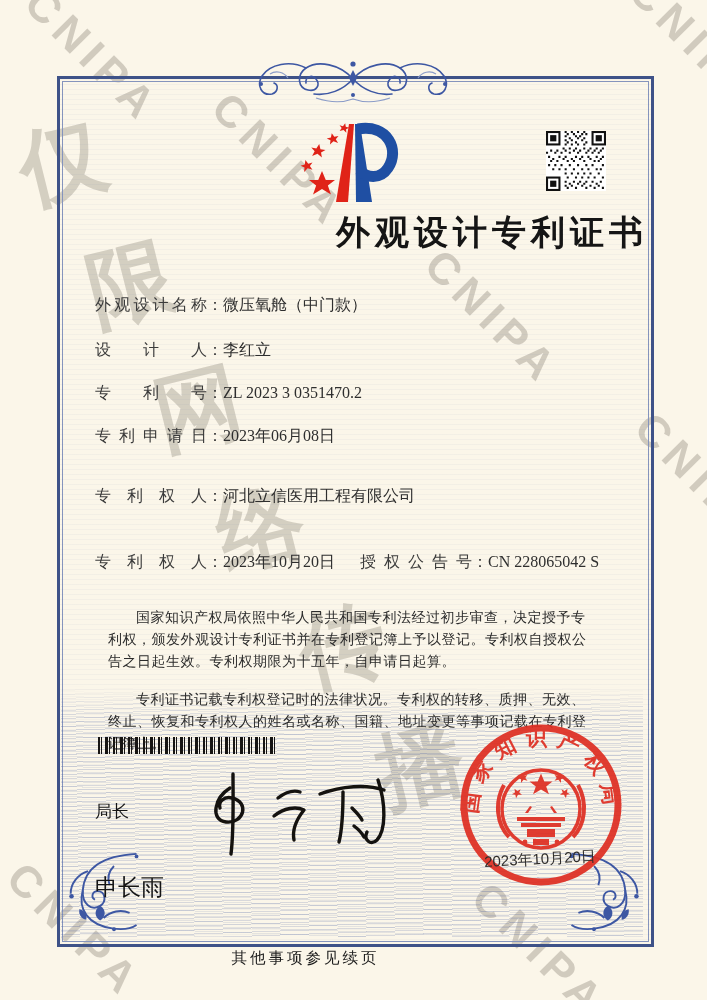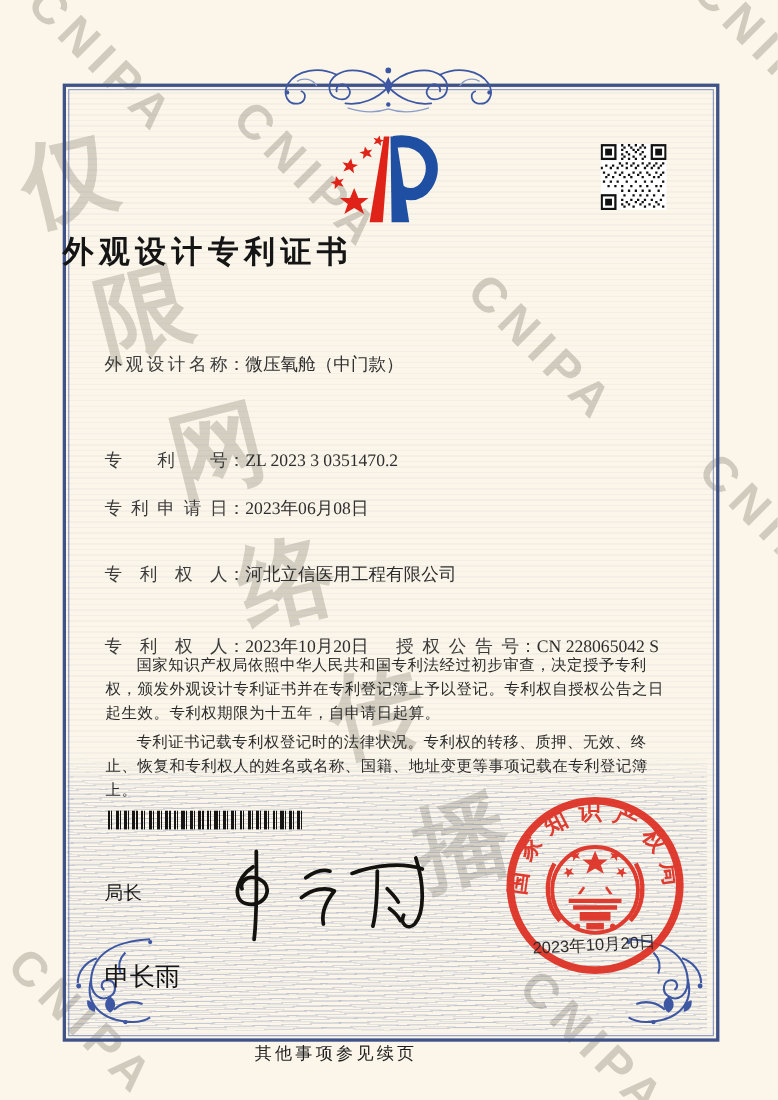--- a/index.html
+++ b/index.html
@@ -27,33 +27,33 @@
         mask-image:linear-gradient(to bottom,transparent 0,#000 34px);}
 
   .orn-top{position:absolute;left:248px;top:54px;z-index:2;}
   .fl-left{position:absolute;left:62px;top:848px;z-index:2;}
   .fl-right{position:absolute;left:568px;top:848px;z-index:2;transform:scaleX(-1);}
 
   
   .certno{position:absolute;left:92px;top:126px;z-index:2;font-size:15px;letter-spacing:2px;color:#3a3a3a;}
   .logo{position:absolute;left:296px;top:120px;z-index:2;}
   .qr{position:absolute;left:546px;top:131px;z-index:2;}
-  .title{position:absolute;left:57px;top:210px;width:591px;z-index:2;text-align:left;
-         font-size:28px;font-weight:bold;letter-spacing:5px;color:#151515;}
-
-  
-  .row{position:absolute;left:95px;width:520px;z-index:2;font-size:16px;color:#2e2e2e;white-space:nowrap;margin-top:26px;}
+  .title{position:absolute;left:57px;top:210px;width:591px;z-index:2;text-align:right;
+         font-size:34px;font-weight:bold;letter-spacing:5px;color:#151515;}
+
+  
+  .row{position:absolute;left:95px;width:520px;z-index:2;font-size:16px;color:#2e2e2e;white-space:nowrap;}
   .flabel{display:inline-block;width:112px;text-align:justify;text-align-last:justify;color:#3b3b3b;vertical-align:bottom;}
   .colon{color:#3b3b3b;}
   .r1{top:295px}.r2{top:340px}.r3{top:383px}.r4{top:426px}.r5{top:486px}.r6{top:510px}.r7{top:552px}
   .pair2{position:absolute;left:265px;top:0;}
 
   
   .paras{position:absolute;left:92px;top:591px;width:522px;z-index:2;}
-  .paras p{margin:4px;text-indent:2em;font-size:14px;line-height:22px;letter-spacing:.5px;color:#2b2b2b;}
+  .paras p{margin:16px;text-indent:2em;font-size:14px;line-height:22px;letter-spacing:.5px;color:#2b2b2b;}
 
   
   .barcode{position:absolute;left:98px;top:737px;width:180px;height:17px;z-index:2;
     background:repeating-linear-gradient(90deg,#171513 0 2px,transparent 2px 3px,#171513 3px 4px,
       transparent 4px 7px,#171513 7px 10px,transparent 10px 11px,#171513 11px 12px,transparent 12px 15px);}
   .director-title{position:absolute;left:95px;top:800px;z-index:2;font-family:"Liberation Sans","DejaVu Sans",sans-serif;font-size:17px;color:#151515;}
   .director-name{position:absolute;left:95px;top:828px;z-index:2;font-family:"Liberation Sans","DejaVu Sans",sans-serif;font-size:23px;color:#151515;margin-top:44px;}
   .sig{position:absolute;left:200px;top:768px;z-index:3;}
   .seal{position:absolute;left:459px;top:723px;z-index:2;opacity:.93;}
   .seal-date{position:absolute;left:470px;top:850px;width:140px;z-index:3;text-align:center;
@@ -179,20 +179,23 @@
         <rect x="24" y="2" width="3" height="3"></rect>
         <rect x="2" y="24" width="3" height="3"></rect>
       <path d="M9 0h1v1h-1zM12 0h1v1h-1zM15 0h1v1h-1zM18 0h1v1h-1zM10 1h1v1h-1zM13 1h1v1h-1zM17 1h1v1h-1zM19 1h1v1h-1zM9 2h1v1h-1zM14 2h1v1h-1zM16 2h1v1h-1zM11 3h1v1h-1zM15 3h1v1h-1zM18 3h1v1h-1zM9 4h1v1h-1zM12 4h1v1h-1zM17 4h1v1h-1zM10 5h1v1h-1zM14 5h1v1h-1zM19 5h1v1h-1zM9 6h1v1h-1zM12 6h1v1h-1zM15 6h1v1h-1zM18 6h1v1h-1zM8 8h1v1h-1zM11 8h1v1h-1zM14 8h1v1h-1zM18 8h1v1h-1zM21 8h1v1h-1zM24 8h1v1h-1zM27 8h1v1h-1zM2 9h1v1h-1zM5 9h1v1h-1zM9 9h1v1h-1zM13 9h1v1h-1zM16 9h1v1h-1zM20 9h1v1h-1zM23 9h1v1h-1zM26 9h1v1h-1zM0 10h1v1h-1zM4 10h1v1h-1zM7 10h1v1h-1zM11 10h1v1h-1zM15 10h1v1h-1zM19 10h1v1h-1zM22 10h1v1h-1zM25 10h1v1h-1zM1 12h1v1h-1zM6 12h1v1h-1zM9 12h1v1h-1zM14 12h1v1h-1zM17 12h1v1h-1zM20 12h1v1h-1zM24 12h1v1h-1zM27 12h1v1h-1zM3 13h1v1h-1zM8 13h1v1h-1zM12 13h1v1h-1zM16 13h1v1h-1zM21 13h1v1h-1zM26 13h1v1h-1zM2 14h1v1h-1zM5 14h1v1h-1zM10 14h1v1h-1zM13 14h1v1h-1zM18 14h1v1h-1zM23 14h1v1h-1zM25 14h1v1h-1zM1 16h1v1h-1zM4 16h1v1h-1zM7 16h1v1h-1zM11 16h1v1h-1zM15 16h1v1h-1zM19 16h1v1h-1zM22 16h1v1h-1zM27 16h1v1h-1zM3 18h1v1h-1zM6 18h1v1h-1zM9 18h1v1h-1zM13 18h1v1h-1zM17 18h1v1h-1zM20 18h1v1h-1zM24 18h1v1h-1zM26 18h1v1h-1zM9 20h1v1h-1zM12 20h1v1h-1zM15 20h1v1h-1zM18 20h1v1h-1zM21 20h1v1h-1zM25 20h1v1h-1zM10 22h1v1h-1zM14 22h1v1h-1zM17 22h1v1h-1zM20 22h1v1h-1zM23 22h1v1h-1zM27 22h1v1h-1zM9 24h1v1h-1zM13 24h1v1h-1zM16 24h1v1h-1zM19 24h1v1h-1zM22 24h1v1h-1zM26 24h1v1h-1zM11 25h1v1h-1zM15 25h1v1h-1zM18 25h1v1h-1zM24 25h1v1h-1zM9 26h1v1h-1zM12 26h1v1h-1zM17 26h1v1h-1zM21 26h1v1h-1zM25 26h1v1h-1zM10 27h1v1h-1zM14 27h1v1h-1zM19 27h1v1h-1zM23 27h1v1h-1zM27 27h1v1h-1z"></path>
     </g>
   </svg>
 
   <div class="title">外观设计专利证书</div>
 
   <div class="row r1">
     <span class="flabel">外观设计名称</span><span class="colon">：</span><span class="fval">微压氧舱（中门款）</span>
+  </div>
+  <div class="row r2">
+    <span class="flabel">设计人</span><span class="colon">：</span><span class="fval">李红立</span>
   </div>
   <div class="row r3">
     <span class="flabel">专利号</span><span class="colon">：</span><span class="fval">ZL 2023 3 0351470.2</span>
   </div>
   <div class="row r4">
     <span class="flabel">专利申请日</span><span class="colon">：</span><span class="fval">2023年06月08日</span>
   </div>
   <div class="row r5">
     <span class="flabel">专利权人</span><span class="colon">：</span><span class="fval">河北立信医用工程有限公司</span>
   </div>

